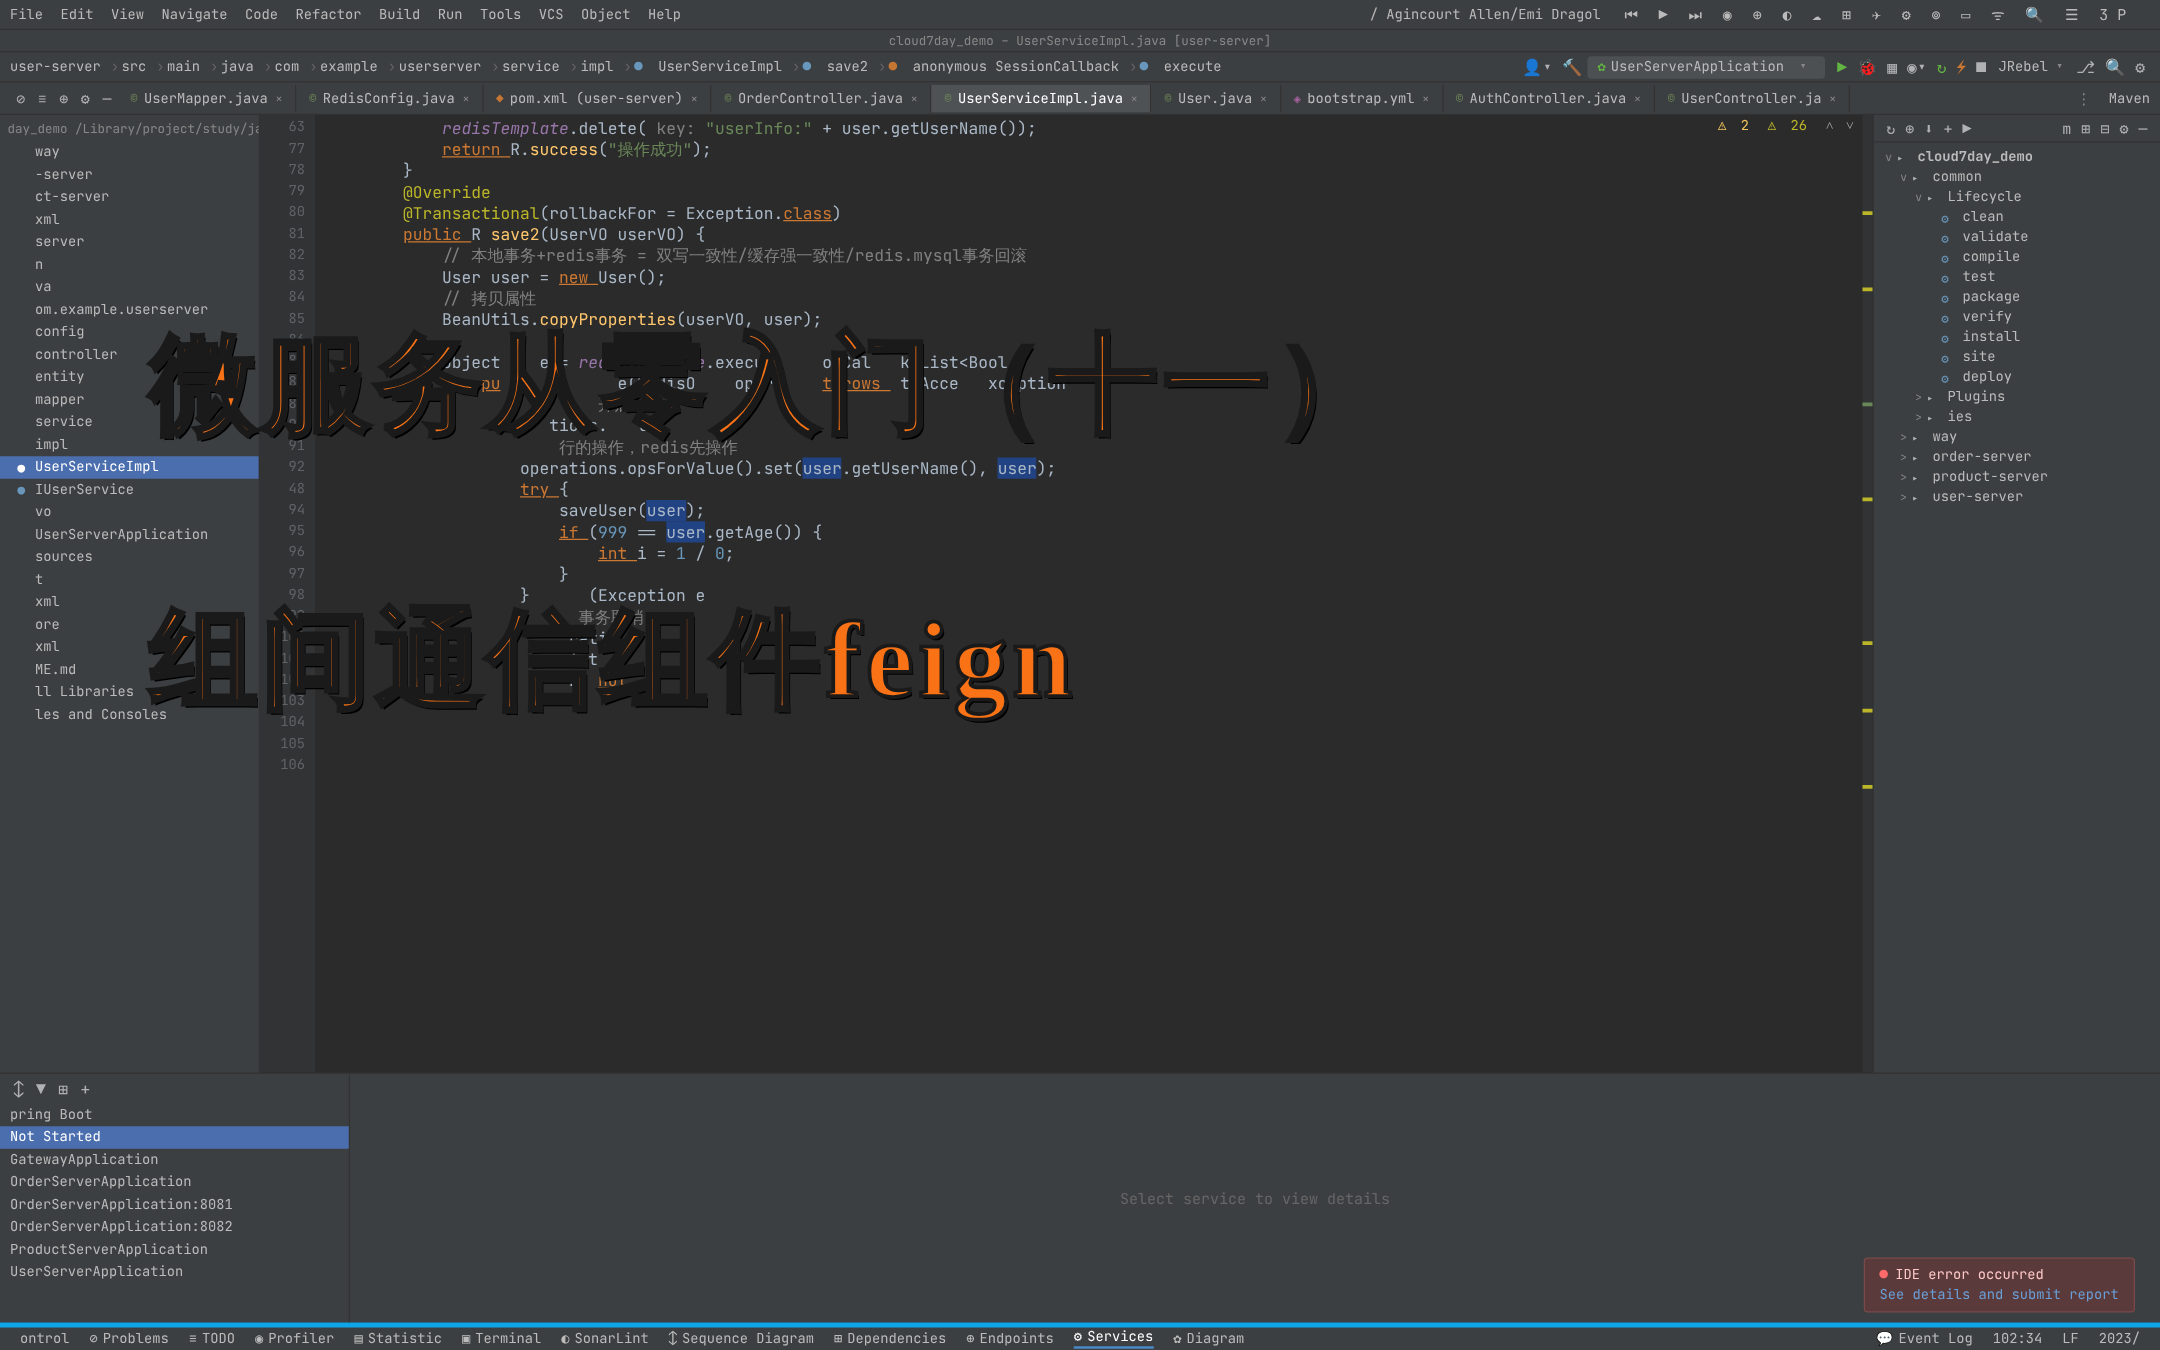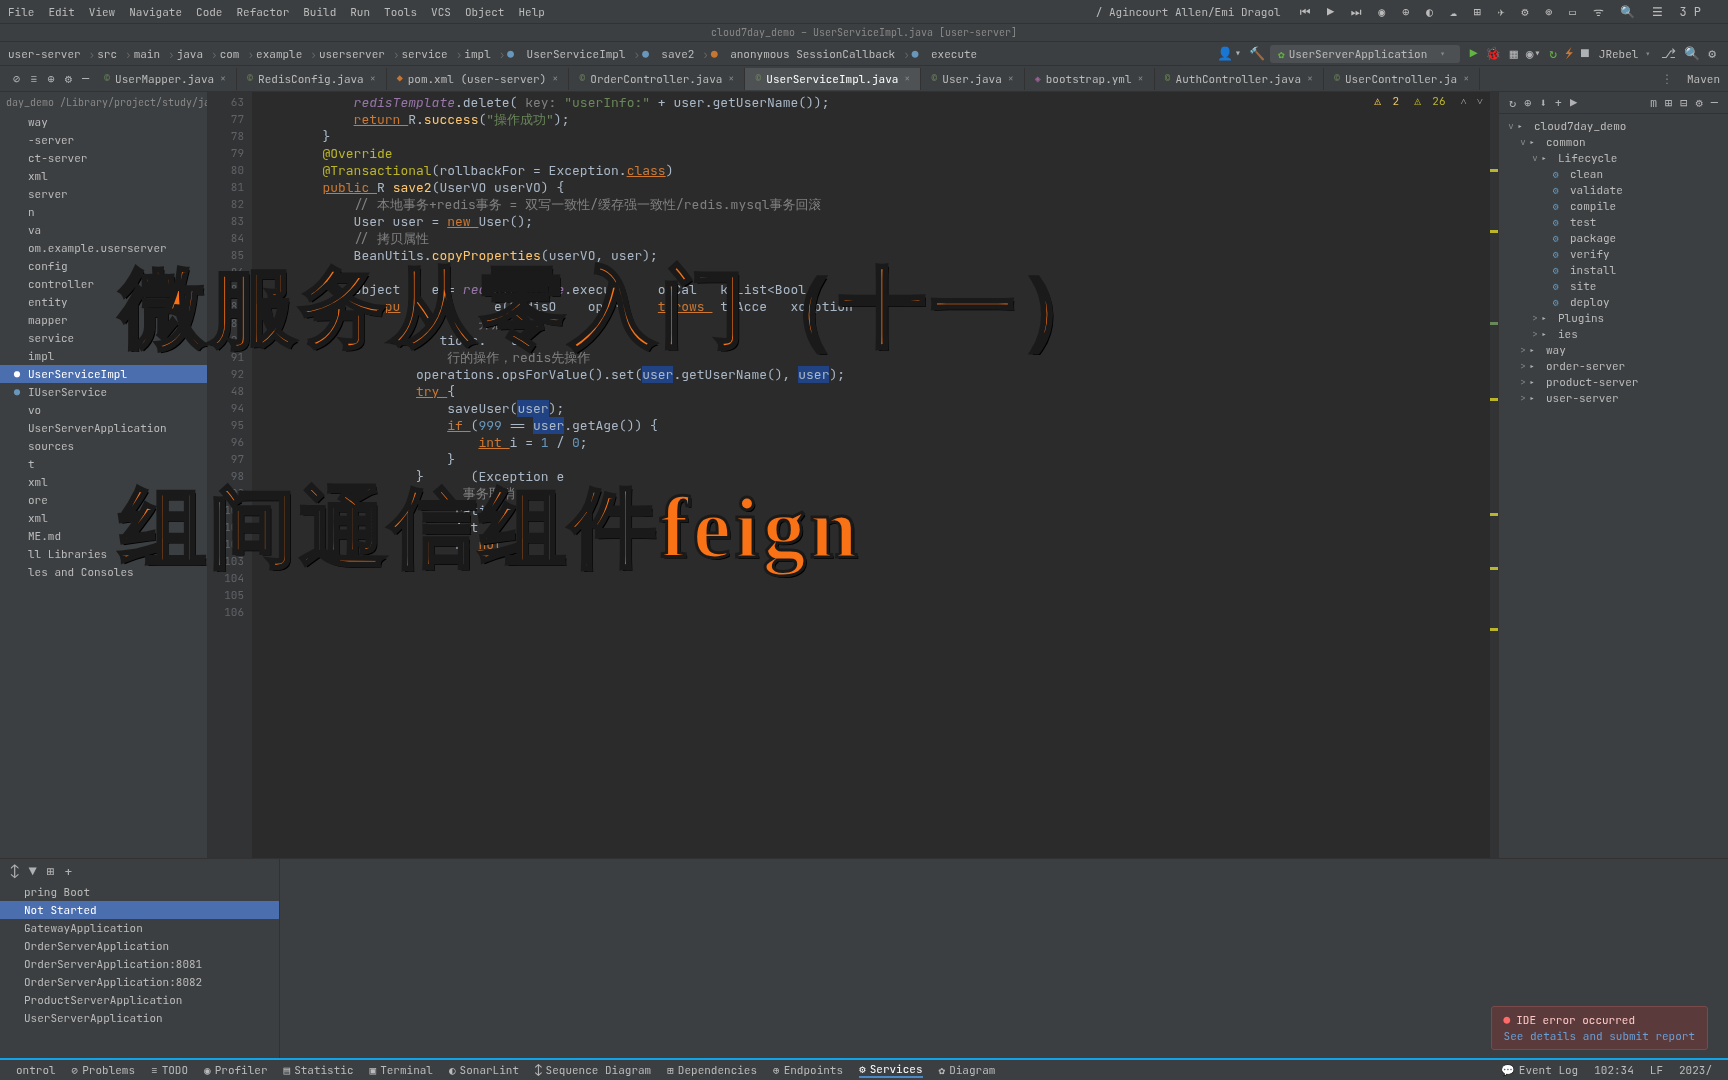--- a/index.html
+++ b/index.html
@@ -60,25 +60,25 @@
 .sr-item .exp { width:12px; text-align:center; color:#888; font-size:9px; }
 .sr-item .ticon { width:14px; margin-right:3px; font-size:10px; }
 .sr-item.d1 { padding-left:18px; }
 .sr-item.d2 { padding-left:30px; }
 .sr-item.d3 { padding-left:42px; }
 .bottom-panel { height:200px; background:#3c3f41; border-top:1px solid #323232; display:flex; }
 .bp-left { width:280px; border-right:1px solid #323232; }
 .bp-toolbar { height:24px; display:flex; align-items:center; padding:0 6px; }
 .bp-toolbar span { margin:0 5px; color:#afb1b3; font-size:13px; }
 .bp-tree { font-size:11px; }
-.bp-item { padding:2px 24px; color:#bbb; }
+.bp-item { padding:2px 8px; color:#bbb; }
 .bp-item.hdr { color:#bbb; }
 .bp-item.sel { background:#4b6eaf; color:#fff; }
 .bp-content { flex:1; display:flex; align-items:center; justify-content:center; color:#666; font-size:12px; }
-.statusbar { height:22px; background:#3c3f41; border-top:2px solid #0ea5e9; display:flex; align-items:center; padding:0 8px; font-size:11px;text-align:center; }
+.statusbar { height:22px; background:#3c3f41; border-top:4px solid #0ea5e9; display:flex; align-items:center; padding:0 8px; font-size:11px;text-align:center; }
 .statusbar .sb-item { margin:0 8px; display:flex; align-items:center; color:#bbb; }
 .statusbar .sb-item .sicon { margin-right:4px; font-size:11px; }
 .statusbar .sb-item.active { color:#fff; border-bottom:2px solid #4a88c7; padding-bottom:0; }
 .statusbar .spacer { flex:1; }
 .error-popup { position:absolute; bottom:30px; right:20px; background:#5a3a3a; border:1px solid #7a4a4a; padding:6px 12px; border-radius:3px; font-size:11px; }
 .error-popup .ep-title { color:#ffc8c8; display:flex; align-items:center; }
 .error-popup .ep-link { color:#6a9fd8; margin-top:2px; cursor:pointer; }
 .overlay-text { position:absolute; font-family:"Comic Sans MS","Marker Felt",cursive; font-weight:bold; color:#f97316; -webkit-text-stroke:3px #1a1a1a; text-stroke:3px #1a1a1a; pointer-events:none; text-shadow:2px 2px 0 #000; }
 .ov1 { top:250px; left:120px; font-size:86px; letter-spacing:4px; }
 .ov2 { top:470px; left:120px; font-size:86px; letter-spacing:4px; }
@@ -382,21 +382,21 @@
       <span>m</span>
       <span>⊞</span>
       <span>⊟</span>
       <span>⚙</span>
       <span>—</span>
     </div>
     <div class="sr-tree" id="sr-tree">
         <div class="sr-item d0">
           <span class="exp">v</span>
           <span class="ticon" style="color: rgb(175, 177, 179);">▸</span>
-          <span style="font-weight: normal;">cloud7day_demo</span>
+          <span style="font-weight: bold;">cloud7day_demo</span>
         </div>
         <div class="sr-item d1">
           <span class="exp">v</span>
           <span class="ticon" style="color: rgb(175, 177, 179);">▸</span>
           <span>common</span>
         </div>
         <div class="sr-item d2">
           <span class="exp">v</span>
           <span class="ticon" style="color: rgb(175, 177, 179);">▸</span>
           <span>Lifecycle</span>
@@ -492,20 +492,21 @@
         <div class="bp-item hdr">pring Boot</div>
         <div class="bp-item sel">Not Started</div>
         <div class="bp-item">GatewayApplication</div>
         <div class="bp-item">OrderServerApplication</div>
         <div class="bp-item">OrderServerApplication:8081</div>
         <div class="bp-item">OrderServerApplication:8082</div>
         <div class="bp-item">ProductServerApplication</div>
         <div class="bp-item">UserServerApplication</div>
       </div>
   </div>
+  <div class="bp-content">Select service to view details</div>
 </div>
 
 <div class="statusbar">
   <div id="sb-items" style="display:flex;align-items:center">
       <span class="sb-item">
         <span>ontrol</span>
       </span>
       <span class="sb-item">
         <span class="sicon">⊘</span>
         <span>Problems</span>

